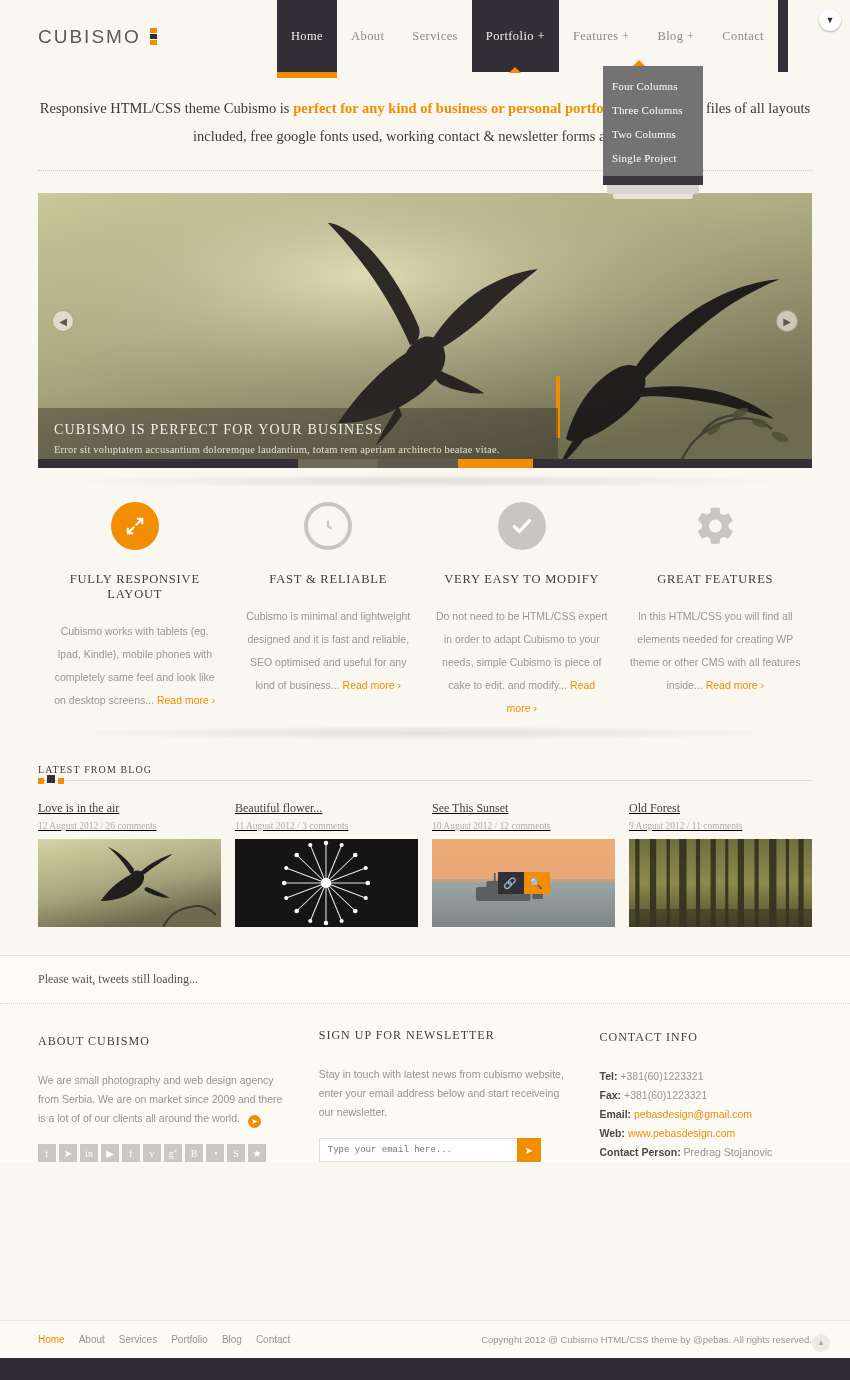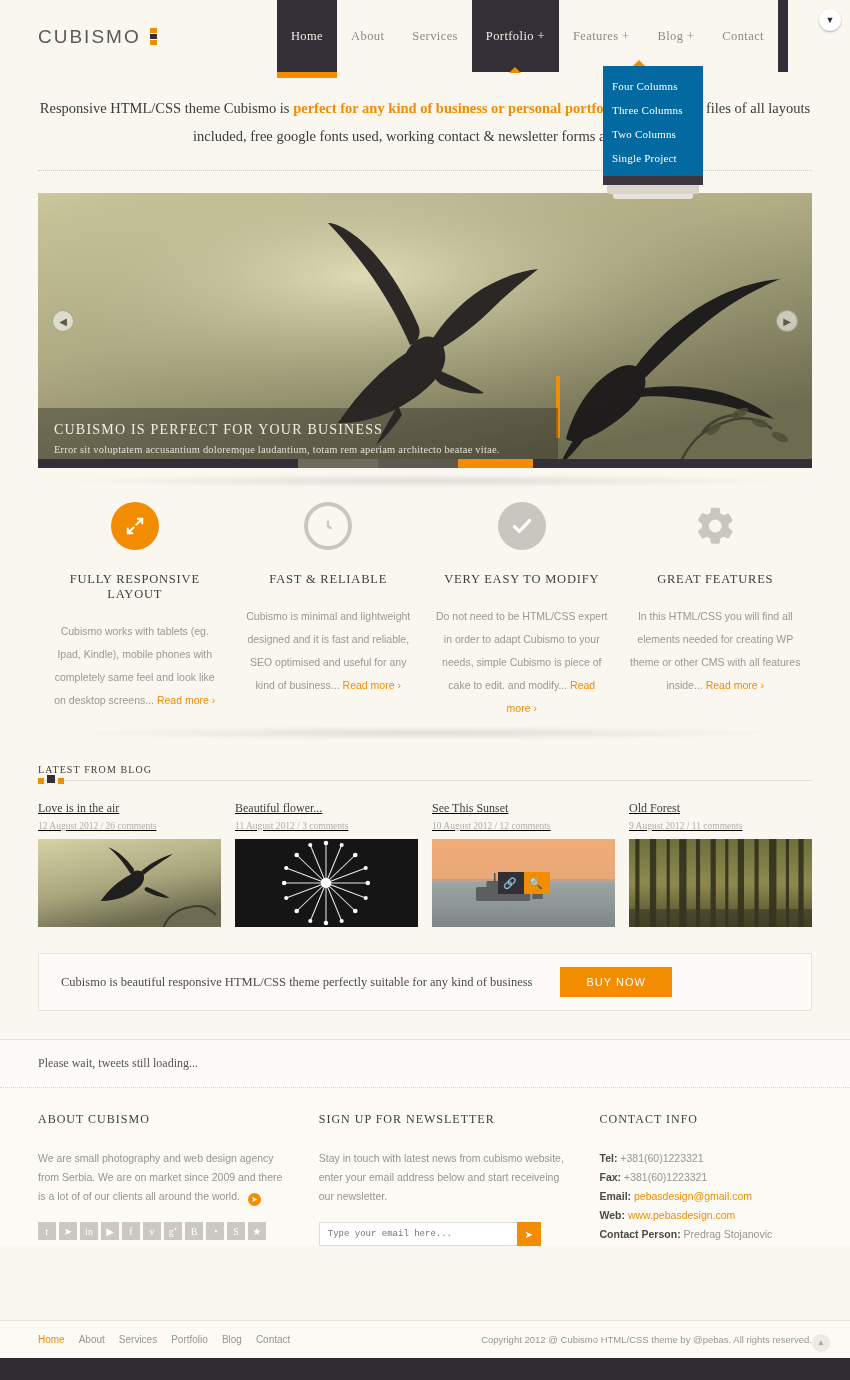--- a/index.html
+++ b/index.html
@@ -59,21 +59,21 @@
   }
 
   
   .dropdown {
     position:absolute; left:603px; top:66px; width:100px; z-index:20;
   }
   .dropdown .dd-caret{
     position:absolute; top:-6px; left:30px; width:0;height:0;
     border-left:6px solid transparent;border-right:6px solid transparent;border-bottom:6px solid #f28c00;
   }
-  .dd-panel { background:#0369a1; padding:8px 16px 6px 0; }
+  .dd-panel { background:#737373; padding:8px 16px 6px 0; }
   .dd-item {
     font-family:"Liberation Serif", serif; font-size:11px; color:#fff;
     padding:6px 0 6px 9px; cursor:pointer; letter-spacing:.2px;
   }
   .dd-foot { height:9px; background:#3b3640; }
   .dd-shadow { height:9px; margin:0 4px; background:#d9d5cd; border-radius:0 0 3px 3px; }
   .dd-shadow2 { height:5px; margin:0 10px; background:#e7e3db; border-radius:0 0 3px 3px; }
 
   
   .intro {
@@ -175,21 +175,21 @@
   }
 
   
   .tweet-bar {
     margin-top:28px; border-top:1px solid #e6e2da; border-bottom:1px dotted #d8d4cc;
     background:#fdfbf7; padding:16px 38px; font-family:"Liberation Serif", serif;
     font-size:12px; color:#555;
   }
 
   
-  .footer { background:#fcfaf5; padding:24px 38px 0 38px; display:flex; }
+  .footer { background:#fcfaf5; padding:24px 38px 0 38px; display:flex;align-items:flex-end; }
   .fcol { }
   .fcol.c1 { width:285px; padding-right:26px; }
   .fcol.c2 { width:285px; padding-right:26px; }
   .fcol.c3 { width:216px; }
   .f-head {
     font-family:"Liberation Serif", serif; font-size:12px; color:#3e3e3e;
     letter-spacing:1px; margin-bottom:22px;
   }
   .f-body { font-size:10.5px; color:#98948e; line-height:19px; }
   .arrow-dot {
@@ -534,24 +534,20 @@
               <rect x="120" y="0" width="4" height="88"></rect>
               <rect x="134" y="0" width="7" height="88"></rect>
               <rect x="150" y="0" width="3" height="88"></rect>
               <rect x="162" y="0" width="5" height="88"></rect>
             </g>
             <rect y="70" width="175" height="18" fill="#3a3823" opacity="0.6"></rect>
           </svg></div>
       </div>
     </div>
 
-  <div class="cta">
-    <div class="cta-text">Cubismo is beautiful responsive HTML/CSS theme perfectly suitable for any kind of business</div>
-    <div class="cta-btn">BUY NOW</div>
-  </div>
 
   <div class="tweet-bar">Please wait, tweets still loading...</div>
 
   <div class="footer">
     <div class="fcol c1">
       <div class="f-head">ABOUT CUBISMO</div>
       <div class="f-body">
         <span>We are small photography and web design agency from Serbia. We are on market since 2009 and there is a lot of of our clients all around the world.</span>
         <span class="arrow-dot">➤</span>
       </div>

